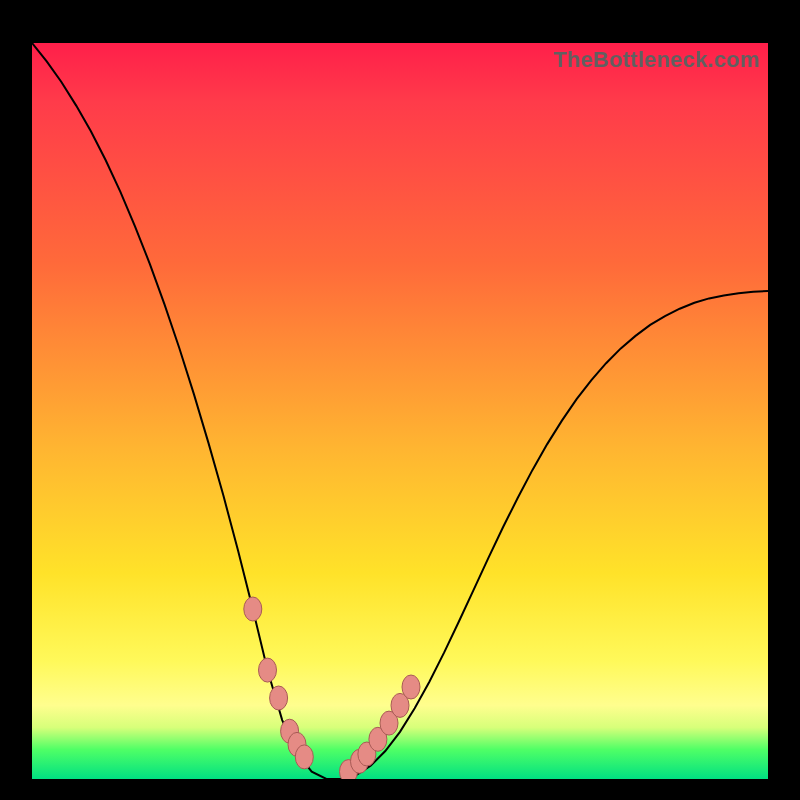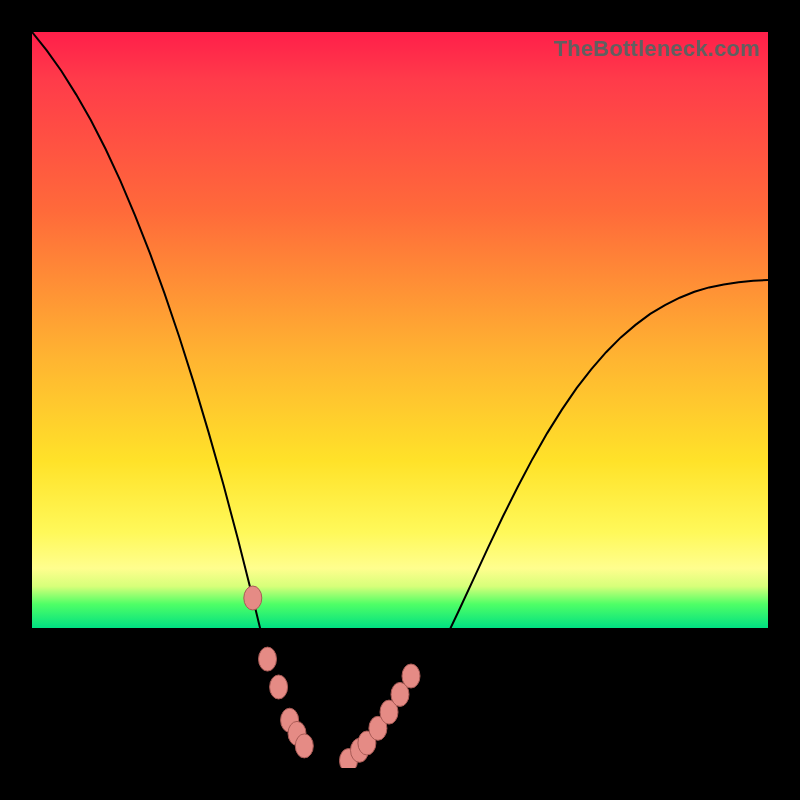--- a/index.html
+++ b/index.html
@@ -15,23 +15,23 @@
     position: absolute;
     left: 0;
     top: 0;
     width: 800px;
     height: 800px;
     background: #000;
   }
   .plot {
     position: absolute;
     left: 32px;
-    top: 32px;
+    top: 43px;
     width: 736px;
-    height: 596px;
+    height: 736px;
     
     background: linear-gradient(
       to bottom,
       #ff1f4a 0%,
       #ff3b4a 8%,
       #ff6a3a 30%,
       #ffb531 55%,
       #ffe229 72%,
       #fff95a 84%,
       #fffe8e 90%,

